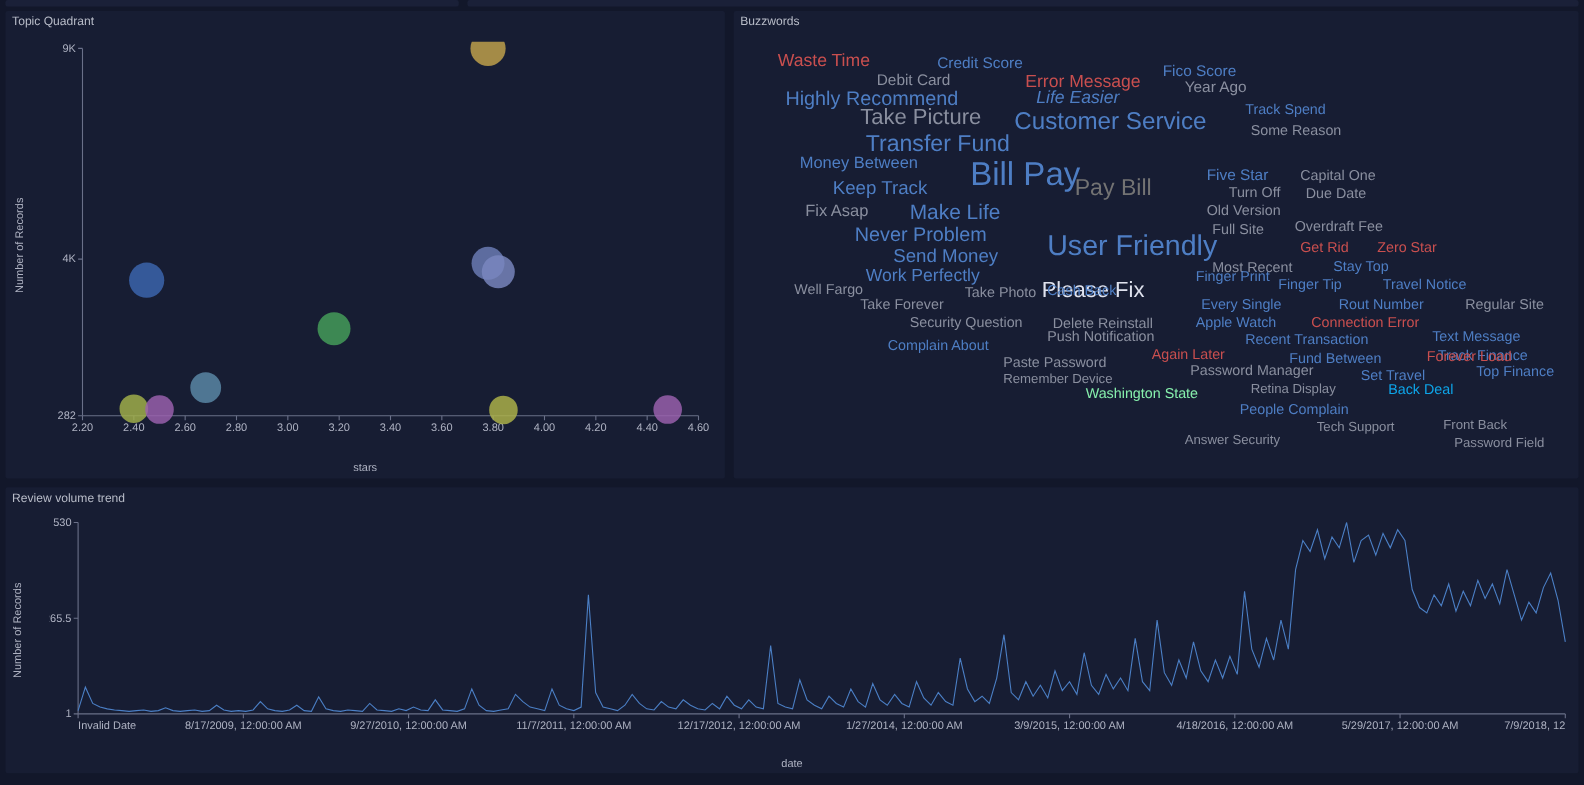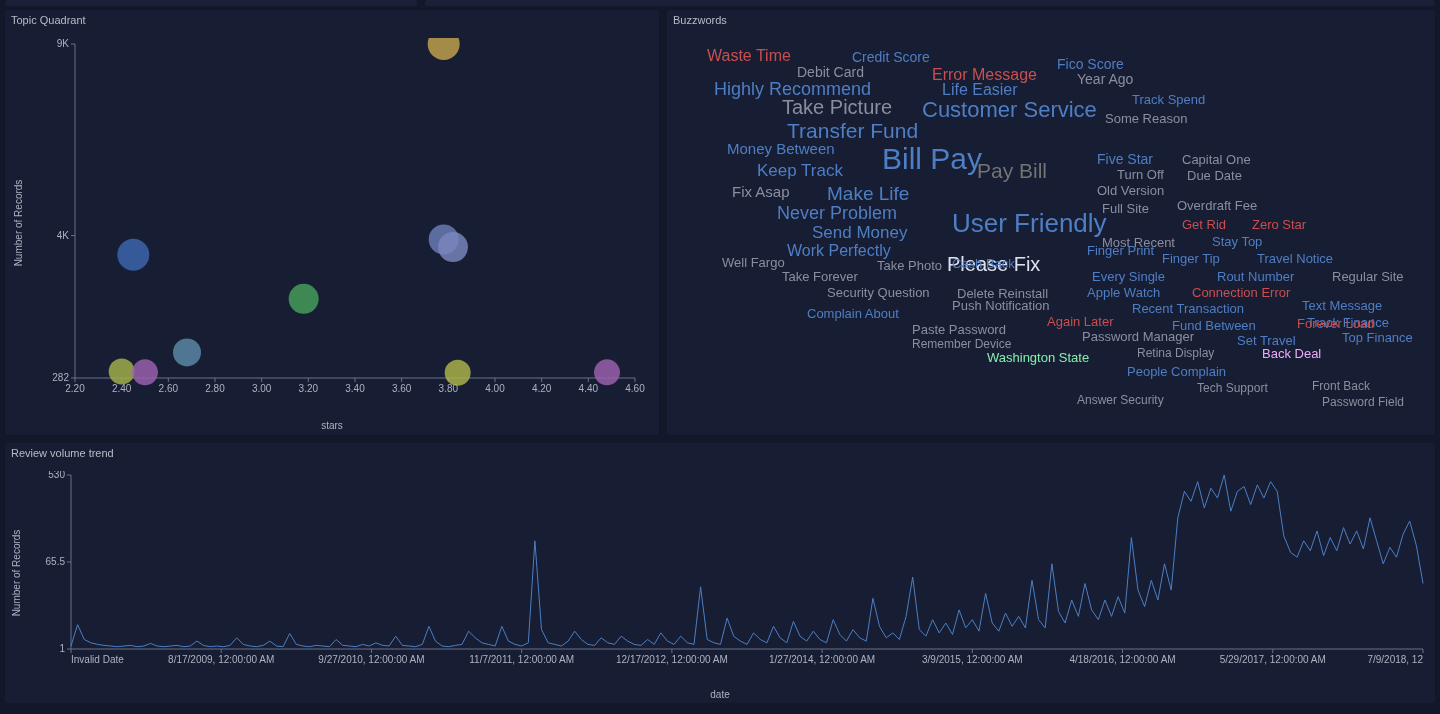--- a/index.html
+++ b/index.html
@@ -101,30 +101,30 @@
         <span style="left: 245px; top: 65px; font-size: 22px; color: rgb(78, 126, 196);">Customer Service</span>
         <span style="left: 110px; top: 86px; font-size: 21px; color: rgb(78, 126, 196);">Transfer Fund</span>
         <span style="left: 105px; top: 63px; font-size: 20px; color: rgb(138, 143, 159);">Take Picture</span>
         <span style="left: 150px; top: 150px; font-size: 19px; color: rgb(78, 126, 196);">Make Life</span>
         <span style="left: 100px; top: 170px; font-size: 18px; color: rgb(78, 126, 196);">Never Problem</span>
         <span style="left: 37px; top: 46px; font-size: 18px; color: rgb(78, 126, 196);">Highly Recommend</span>
         <span style="left: 135px; top: 190px; font-size: 17px; color: rgb(78, 126, 196);">Send Money</span>
         <span style="left: 80px; top: 128px; font-size: 17px; color: rgb(78, 126, 196);">Keep Track</span>
         <span style="left: 110px; top: 209px; font-size: 16px; color: rgb(78, 126, 196);">Work Perfectly</span>
         <span style="left: 50px; top: 107px; font-size: 15px; color: rgb(78, 126, 196);">Money Between</span>
-        <span style="left: 265px; top: 48px; font-size: 16px; color: rgb(78, 126, 196);">Life Easier</span>
+        <span style="left: 265px; top: 48px; font-size: 16px; color: rgb(78, 126, 196); font-style: italic;">Life Easier</span>
         <span style="left: 255px; top: 33px; font-size: 16px; color: rgb(201, 79, 79);">Error Message</span>
         <span style="left: 30px; top: 14px; font-size: 16px; color: rgb(201, 79, 79);">Waste Time</span>
         <span style="left: 55px; top: 150px; font-size: 15px; color: rgb(138, 143, 159);">Fix Asap</span>
         <span style="left: 175px; top: 16px; font-size: 14px; color: rgb(78, 126, 196);">Credit Score</span>
         <span style="left: 120px; top: 31px; font-size: 14px; color: rgb(138, 143, 159);">Debit Card</span>
         <span style="left: 380px; top: 23px; font-size: 14px; color: rgb(78, 126, 196);">Fico Score</span>
         <span style="left: 400px; top: 38px; font-size: 14px; color: rgb(138, 143, 159);">Year Ago</span>
         <span style="left: 455px; top: 59px; font-size: 13px; color: rgb(78, 126, 196);">Track Spend</span>
-        <span style="left: 428px; top: 78px; font-size: 13px; color: rgb(138, 143, 159);">Some Reason</span>
+        <span style="left: 460px; top: 78px; font-size: 13px; color: rgb(138, 143, 159);">Some Reason</span>
         <span style="left: 420px; top: 118px; font-size: 14px; color: rgb(78, 126, 196);">Five Star</span>
         <span style="left: 440px; top: 134px; font-size: 13px; color: rgb(138, 143, 159);">Turn Off</span>
         <span style="left: 420px; top: 150px; font-size: 13px; color: rgb(138, 143, 159);">Old Version</span>
         <span style="left: 505px; top: 119px; font-size: 13px; color: rgb(138, 143, 159);">Capital One</span>
         <span style="left: 510px; top: 135px; font-size: 13px; color: rgb(138, 143, 159);">Due Date</span>
         <span style="left: 425px; top: 168px; font-size: 13px; color: rgb(138, 143, 159);">Full Site</span>
         <span style="left: 500px; top: 165px; font-size: 13px; color: rgb(138, 143, 159);">Overdraft Fee</span>
         <span style="left: 505px; top: 184px; font-size: 13px; color: rgb(201, 79, 79);">Get Rid</span>
         <span style="left: 575px; top: 184px; font-size: 13px; color: rgb(201, 79, 79);">Zero Star</span>
         <span style="left: 425px; top: 202px; font-size: 13px; color: rgb(138, 143, 159);">Most Recent</span>
@@ -151,21 +151,21 @@
         <span style="left: 370px; top: 281px; font-size: 13px; color: rgb(201, 79, 79);">Again Later</span>
         <span style="left: 495px; top: 285px; font-size: 13px; color: rgb(78, 126, 196);">Fund Between</span>
         <span style="left: 620px; top: 283px; font-size: 13px; color: rgb(201, 79, 79);">Forever Load</span>
         <span style="left: 235px; top: 289px; font-size: 13px; color: rgb(138, 143, 159);">Paste Password</span>
         <span style="left: 405px; top: 296px; font-size: 13px; color: rgb(138, 143, 159);">Password Manager</span>
         <span style="left: 560px; top: 300px; font-size: 13px; color: rgb(78, 126, 196);">Set Travel</span>
         <span style="left: 665px; top: 297px; font-size: 13px; color: rgb(78, 126, 196);">Top Finance</span>
         <span style="left: 235px; top: 304px; font-size: 12px; color: rgb(138, 143, 159);">Remember Device</span>
         <span style="left: 310px; top: 317px; font-size: 13px; color: #86efac;">Washington State</span>
         <span style="left: 460px; top: 313px; font-size: 12px; color: rgb(138, 143, 159);">Retina Display</span>
-        <span style="left: 585px; top: 313px; font-size: 13px; color: #f0abfc;">Back Deal</span>
+        <span style="left: 585px; top: 313px; font-size: 13px; color: #0ea5e9;">Back Deal</span>
         <span style="left: 450px; top: 331px; font-size: 13px; color: rgb(78, 126, 196);">People Complain</span>
         <span style="left: 520px; top: 348px; font-size: 12px; color: rgb(138, 143, 159);">Tech Support</span>
         <span style="left: 635px; top: 346px; font-size: 12px; color: rgb(138, 143, 159);">Front Back</span>
         <span style="left: 400px; top: 360px; font-size: 12px; color: rgb(138, 143, 159);">Answer Security</span>
         <span style="left: 645px; top: 362px; font-size: 12px; color: rgb(138, 143, 159);">Password Field</span>
       </div>
   </div>
 
   <div class="panel" id="trend-panel">
     <div class="title">Review volume trend</div>

